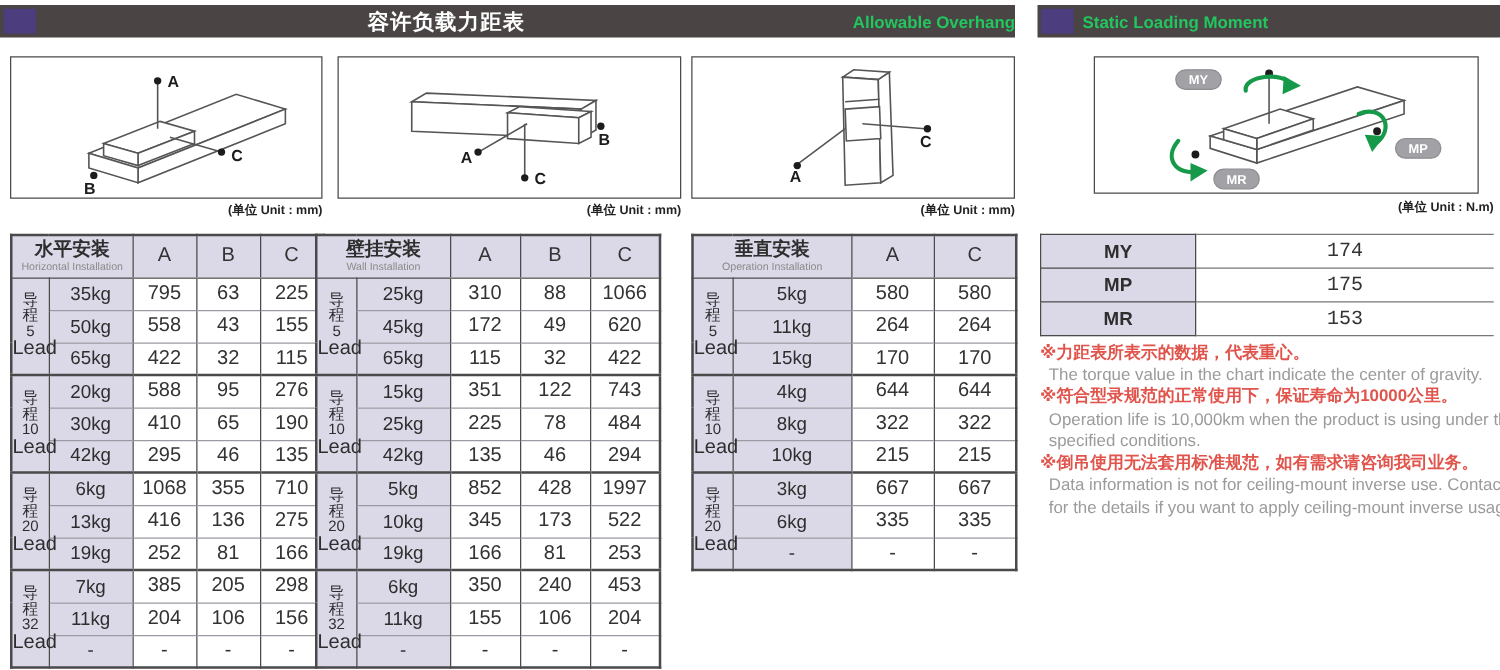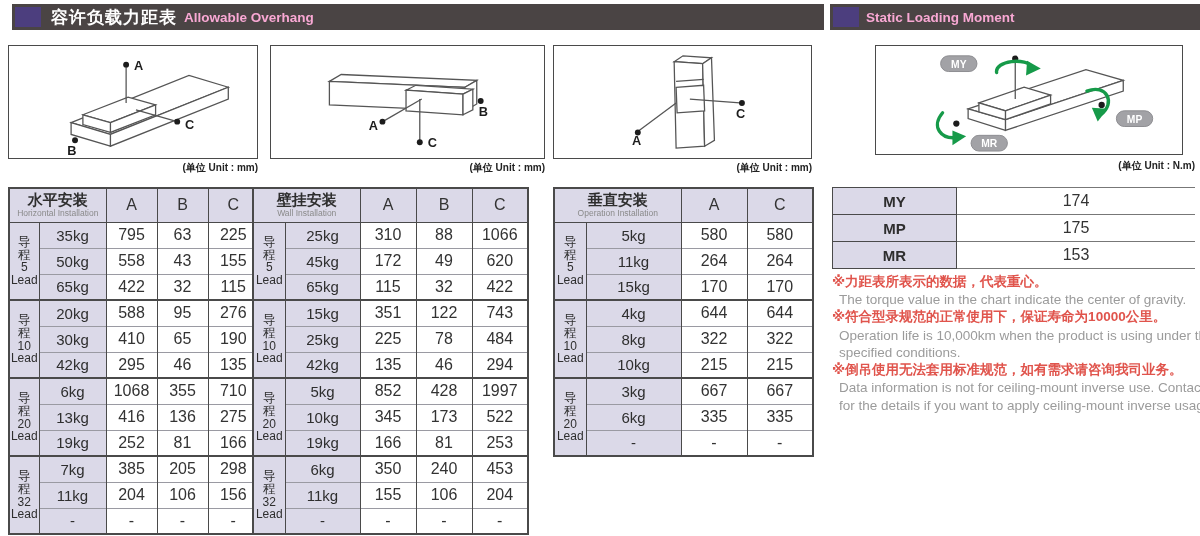--- a/index.html
+++ b/index.html
@@ -9,22 +9,22 @@
     font-family:"Liberation Sans","DejaVu Sans",sans-serif;
     color:#2e2e2e;
   }
   
   .secbar{
     position:absolute;top:4px;height:26px;background:#4a4444;
     display:flex;align-items:center;box-sizing:border-box;
   }
   .secbar .sq{width:26px;height:20px;background:#4c3e7e;margin-left:3px;flex:0 0 auto;}
   .secbar .zh{color:#fff;font-weight:bold;font-size:17px;margin-left:10px;letter-spacing:1px;white-space:nowrap;}
-  .secbar .en{color:#f9a8d4;font-weight:bold;font-size:13.5px;margin-left:7px;white-space:nowrap;}
-  #bar-left{left:12px;width:812px;}
+  .secbar .en{color:#22c55e;font-weight:bold;font-size:13.5px;margin-left:7px;white-space:nowrap;}
+  #bar-left{left:0;width:812px;justify-content:space-between;}
   #bar-right{left:830px;width:370px;}
   
   .panel{
     position:absolute;top:45px;height:114px;background:#fff;
     border:1.5px solid #4a4a4a;box-sizing:border-box;
   }
   #panel1{left:8px;width:250px;}
   #panel2{left:270px;width:275px;}
   #panel3{left:553px;width:259px;}
   #panel4{left:875px;width:308px;height:110px;}
@@ -61,37 +61,37 @@
   .dtable tr{height:26px;}
   .dtable tr.hrow{height:34px;}
   .dtable tr.hrow th{border-top:none;border-bottom:1.5px solid #4a4a4a;background:#dbd9e8;margin-top:39px;}
   .dtable th.title .tzh{font-size:15px;font-weight:bold;line-height:1.1;}
   .dtable th.title .ten{font-size:8.5px;font-weight:normal;color:#8a8a8a;line-height:1.1;}
   .dtable th.colh{font-size:16px;font-weight:normal;color:#333;}
   .dtable td.lead{background:#dbd9e8;font-weight:normal;}
   .dtable td.lead span{display:block;line-height:1.02;}
   .dtable td.lead .lz{font-size:12.5px;}
   .dtable td.lead .ln{font-size:12px;}
-  .dtable td.lead .le{font-size:12px;}
+  .dtable td.lead .le{font-size:16px;}
   .dtable td.load{background:#dbd9e8;font-size:15px;margin-top:41px;}
   .dtable td.val{font-size:16px;color:#333;background:#fff;}
   .dtable tr.gstart td{border-top:2px solid #4a4a4a;}
   
   #mtable{
     position:absolute;left:832px;top:187px;width:363px;border-collapse:collapse;table-layout:fixed;
   }
   #mtable tr{height:27px;}
   #mtable td{box-sizing:border-box;text-align:center;vertical-align:middle;}
   #mtable td.mlabel{
     width:124px;background:#dbd9e8;border:1.5px solid #4a4a4a;
     font-size:15px;font-weight:bold;color:#2e2e2e;
   }
   #mtable td.mval{
     border-top:1.5px solid #777;border-bottom:1.5px solid #777;border-right:none;
-    font-size:16px;color:#333;background:#fff;
+    font-size:16px;color:#333;background:#fff;font-family:Liberation Mono, monospace;
   }
   
   #notes{position:absolute;left:832px;top:273px;width:392px;}
   .note-zh{color:#e0544c;font-weight:bold;font-size:13.5px;line-height:1.35;white-space:nowrap;}
   .note-en{color:#9b9b9b;font-size:13.5px;line-height:1.28;padding-left:7px;}
 </style>
 </head>
 <body>
 
 <div class="secbar" id="bar-left">

